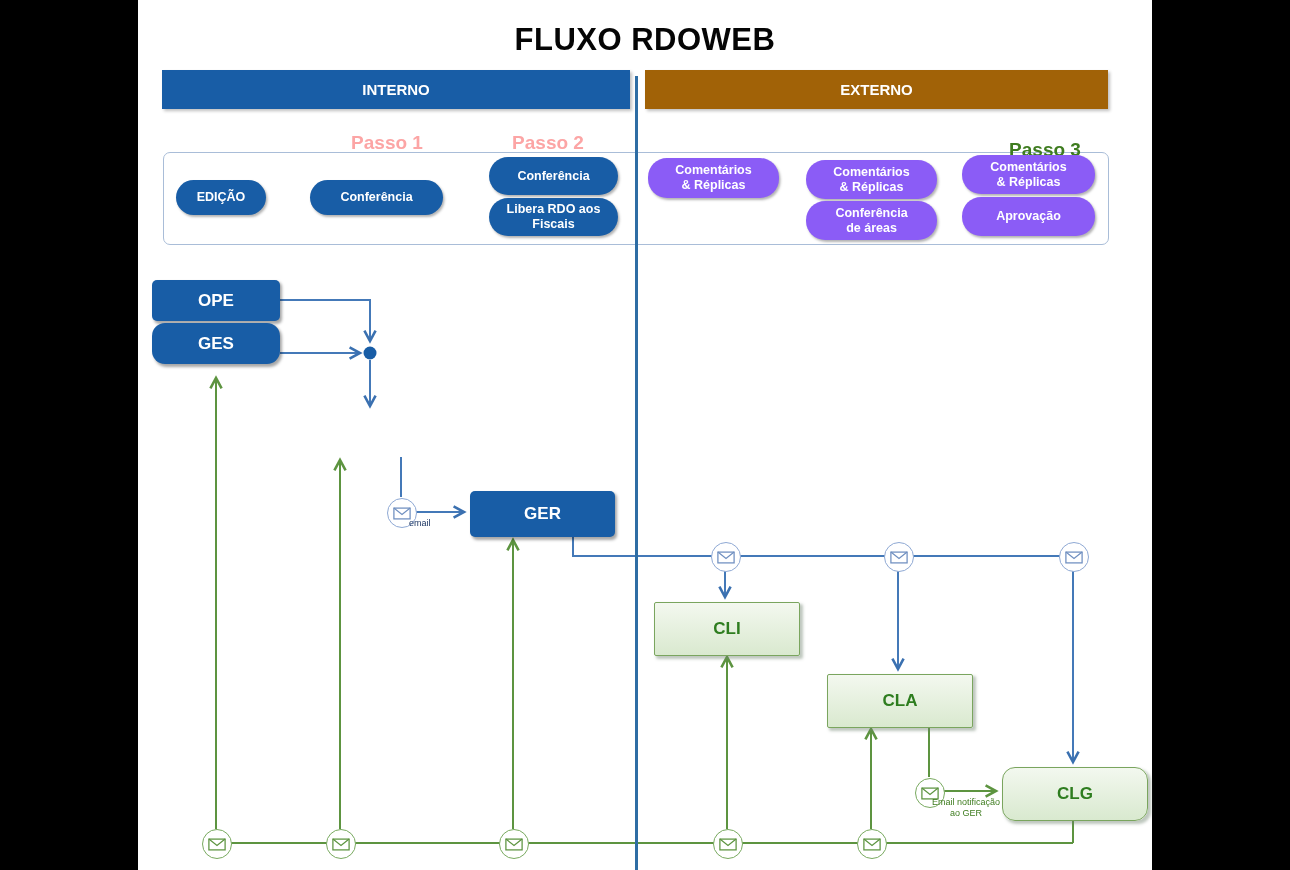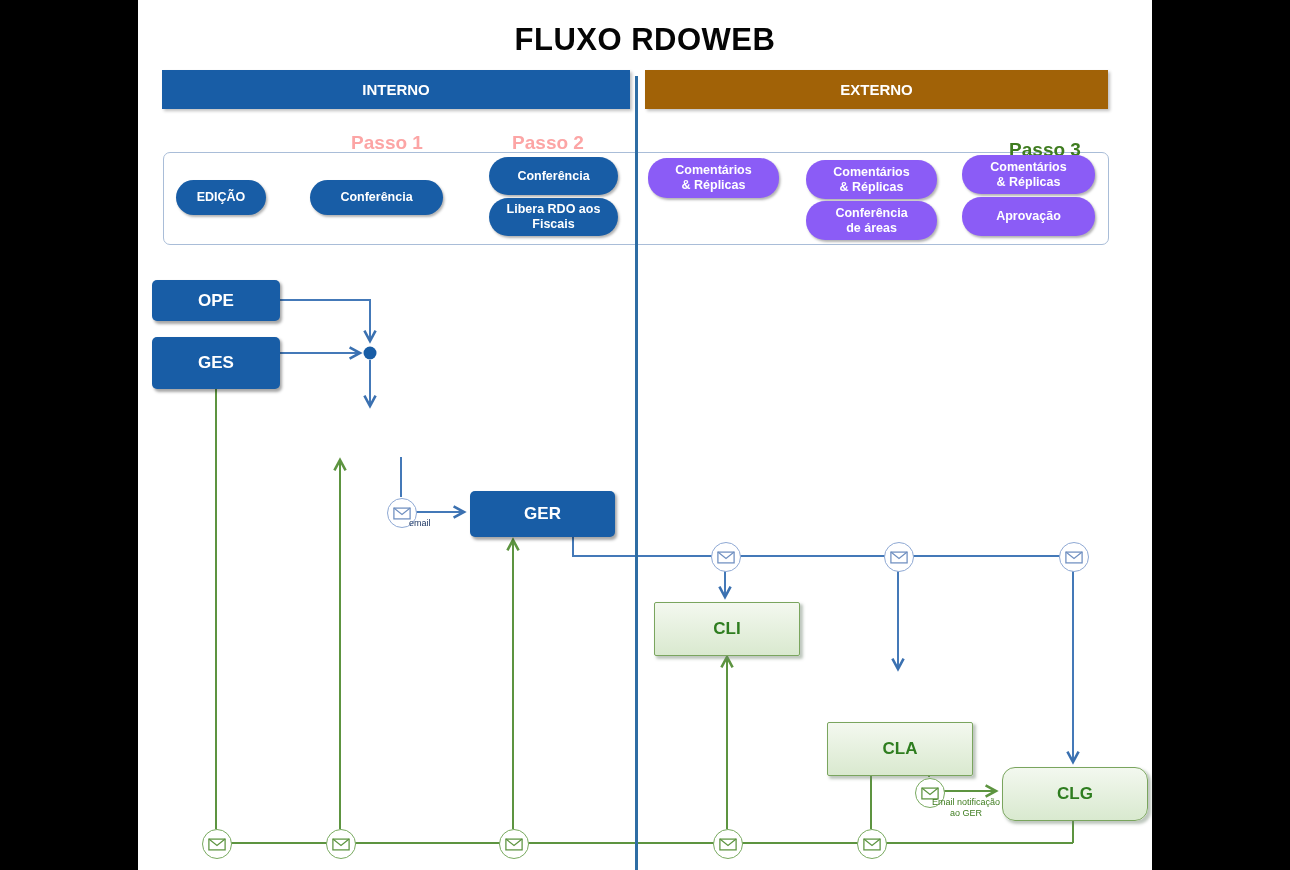--- a/index.html
+++ b/index.html
@@ -115,24 +115,24 @@
       <path d="M340,829 V460" marker-end="url(#ag)"></path>
       <path d="M513,829 V540" marker-end="url(#ag)"></path>
       <path d="M727,829 V657" marker-end="url(#ag)"></path>
       <path d="M871,829 V729" marker-end="url(#ag)"></path>
       <path d="M929,726 V777"></path>
       <path d="M944,791 H996" marker-end="url(#ag)"></path>
     </g>
   </svg>
 
   <div class="abs node blue" style="left:152px;top:280px;width:128px;height:41px;">OPE</div>
-  <div class="abs node blue" style="left:152px;top:337px;width:128px;height:52px;">GES</div>
+  <div class="abs node blue" style="left:152px;top:323px;width:128px;height:41px;border-radius:13px;">GES</div>
   <div class="abs node blue" style="left:470px;top:491px;width:145px;height:46px;">GER</div>
   <div class="abs node lg" style="left:654px;top:602px;width:144px;height:52px;">CLI</div>
-  <div class="abs node lg" style="left:827px;top:674px;width:144px;height:52px;margin-top:48px;">CLA</div>
+  <div class="abs node lg" style="left:827px;top:674px;width:144px;height:52px;">CLA</div>
   <div class="abs node lg" style="left:1002px;top:767px;width:144px;height:52px;border-radius:13px;">CLG</div>
 
   <div class="abs mail b" style="left:387px;top:498px;">
     <svg width="18" height="13" viewBox="0 0 20 14">
         <rect x="1" y="1" width="18" height="12" fill="#fff" stroke="#6f8fc0" stroke-width="1.4"></rect>
         <path d="M1,1 L10,8 L19,1" fill="none" stroke="#6f8fc0" stroke-width="1.4"></path>
       </svg>
   </div>
   <div class="abs mail b" style="left:711px;top:542px;">
     <svg width="18" height="13" viewBox="0 0 20 14">

